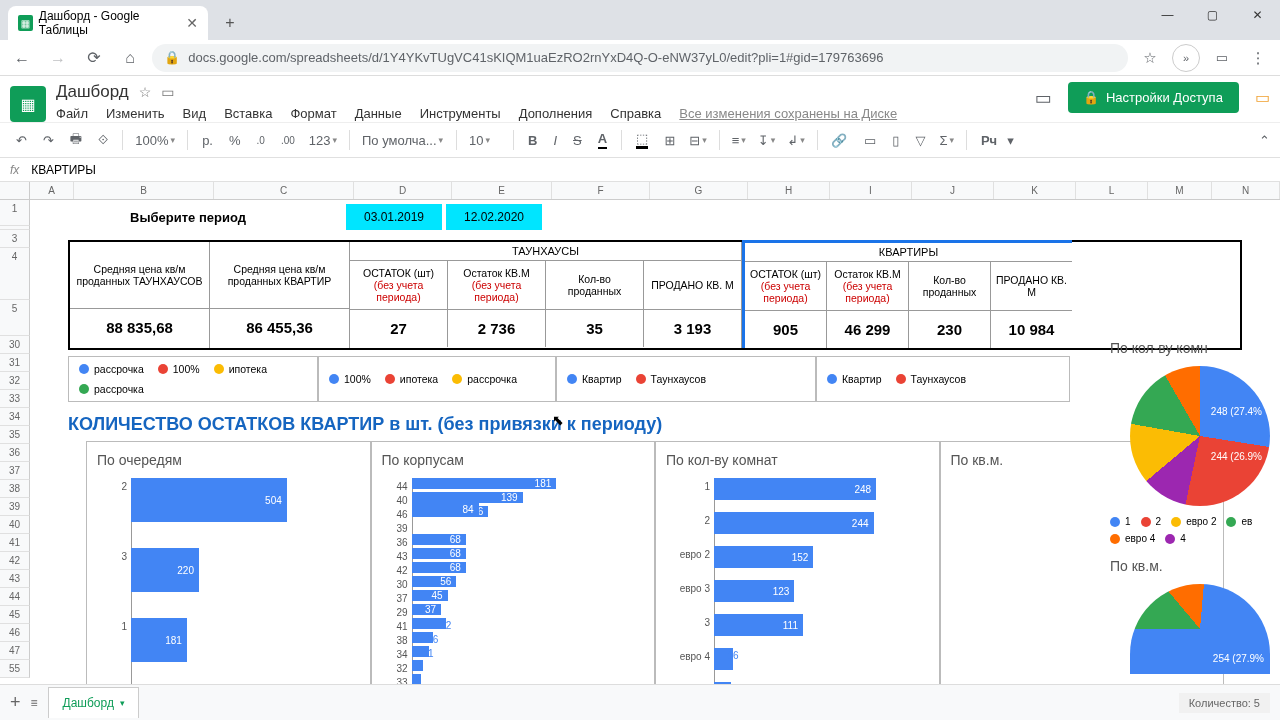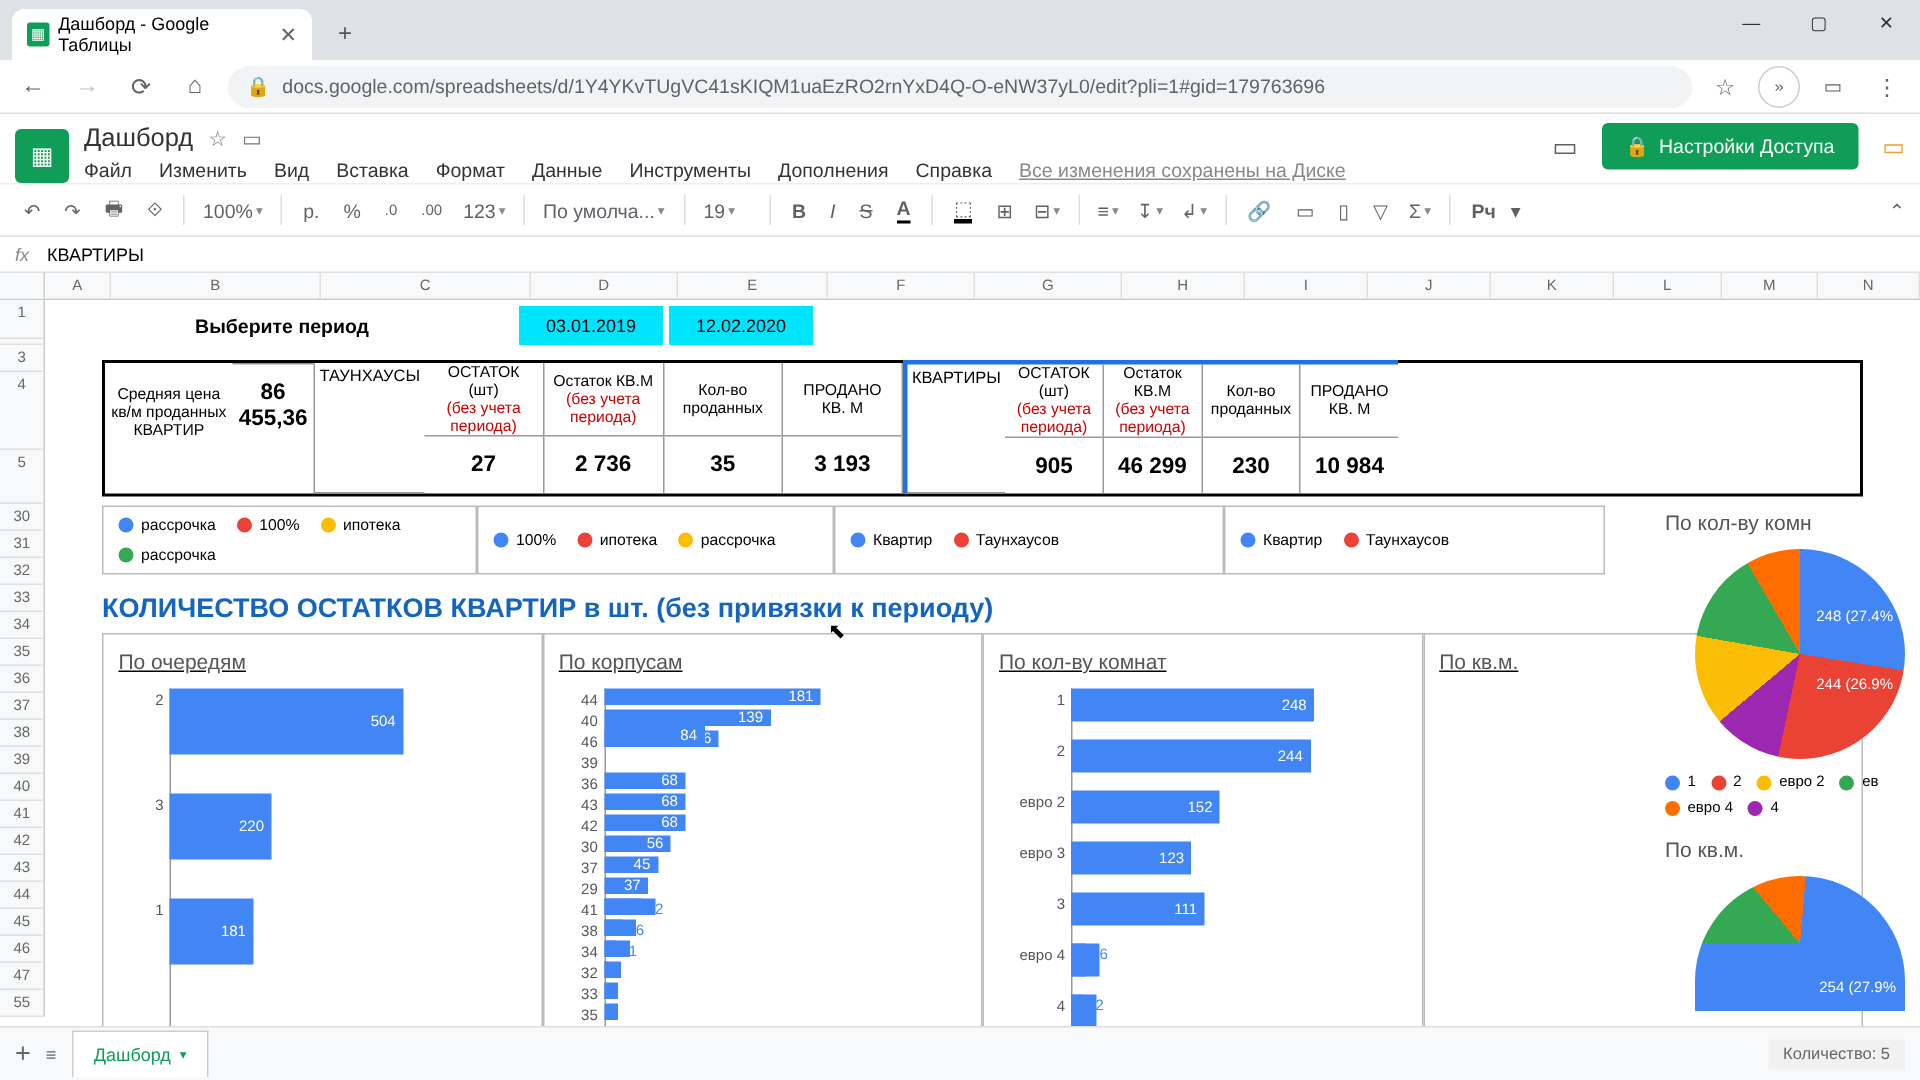--- a/index.html
+++ b/index.html
@@ -56,41 +56,41 @@
 .row-h { height: 18px; border-bottom: 1px solid #e0e0e0; border-right: 1px solid #ccc; background: #f8f9fa; font-size: 10px; color: #666; text-align: center; line-height: 18px; }
 
 .sheet-content { position: absolute; left: 30px; top: 18px; right: 0; }
 
 
 .period-row { display: flex; align-items: center; height: 30px; gap: 0; }
 .period-label { width: 316px; text-align: center; font-size: 13px; font-weight: bold; }
 .date-cell { width: 96px; height: 26px; background: #00e5ff; display: flex; align-items: center; justify-content: center; font-size: 12px; font-weight: 500; margin-right: 4px; }
 
 .main-table { margin: 8px 38px 0; display: flex; border: 2px solid #000; }
-.mt-col { border-right: 1px solid #999; display: flex; }
+.mt-col { border-right: 1px solid #999; display: flex; flex-direction: column; }
 .mt-header { font-size: 10.5px; text-align: center; padding: 6px 4px; display: flex; align-items: center; justify-content: center; flex-direction: column; }
 .mt-red { color: #c00; }
 .mt-val { font-size: 15px; font-weight: bold; text-align: center; padding: 10px 4px; border-top: 1px solid #999; }
 .mt-group-h { font-size: 11px; text-align: center; padding: 3px; border-bottom: 1px solid #999; font-weight: 500; }
 .mt-sub { display: flex; }
 .mt-sub-col { border-right: 1px solid #999; flex: 1; }
 .mt-sub-col:last-child { border-right: none; }
 .kvartiry-group { border-left: 3px solid #1a73e8; border-top: 3px solid #1a73e8; border-right: 3px solid #1a73e8; margin: -2px -2px 0 0; }
 
 
 .legends-row { display: flex; margin: 6px 38px 0; gap: 0; font-size: 10.5px; }
 .legend-box { border: 1px solid #bbb; padding: 6px 10px; display: flex; flex-wrap: wrap; gap: 8px 14px; align-items: center; }
 .lg-item { display: flex; align-items: center; gap: 5px; }
 .dot { width: 10px; height: 10px; border-radius: 50%; }
 
 
 .section-title { margin: 12px 38px 6px; font-size: 18px; font-weight: bold; color: #1565c0; }
 
 
-.charts-row { display: flex; margin: 0 38px; gap: 0; text-decoration: underline; }
+.charts-row { display: flex; margin: 0 56px; gap: 0; }
 .chart-box { border: 1px solid #bbb; padding: 10px; flex: 1; }
 .chart-title { font-size: 14px; color: #555; margin-bottom: 10px; }
 .bars-area { position: relative; height: 230px; }
 .hbar { position: absolute; background: #4285f4; height: 20px; display: flex; align-items: center; justify-content: flex-end; padding-right: 5px; color: #fff; font-size: 10px; }
 .bar-label { position: absolute; font-size: 10px; color: #555; text-align: right; }
 .axis { position: absolute; border-left: 1px solid #999; top: 0; bottom: 0; }
 
 
 .pie-box { position: absolute; right: -10px; top: 340px; width: 180px; }
 .pie { width: 140px; height: 140px; border-radius: 50%; background: conic-gradient(#4285f4 0 99deg, #ea4335 99deg 192deg, #9c27b0 192deg 230deg, #fbbc04 230deg 280deg, #34a853 280deg 330deg, #ff6d00 330deg 360deg); margin: 10px 0; position: relative; }
@@ -188,21 +188,21 @@
       <span>123</span>
       <span class="arrow">▾</span>
     </span>
   <span class="tb-sep"></span>
   <span class="tb-sel" style="width:90px">
       <span>По умолча...</span>
       <span class="arrow">▾</span>
     </span>
   <span class="tb-sep"></span>
   <span class="tb-sel" style="width:40px">
-      <span>19</span>
+      <span>10</span>
       <span class="arrow">▾</span>
     </span>
   <span class="tb-sep"></span>
   <span class="tb-btn bold">B</span>
   <span class="tb-btn" style="font-style:italic">I</span>
   <span class="tb-btn" style="text-decoration:line-through">S</span>
   <span class="tb-btn">
       <span class="underline-a">A</span>
     </span>
   <span class="tb-sep"></span>
@@ -279,20 +279,24 @@
 
   <div class="sheet-content">
 
     <div class="period-row" style="margin-top:2px">
       <div class="period-label">Выберите период</div>
       <div class="date-cell">03.01.2019</div>
       <div class="date-cell">12.02.2020</div>
     </div>
 
     <div class="main-table">
+      <div class="mt-col" style="width:140px">
+        <div class="mt-header" style="height:66px">Средняя цена кв/м проданных ТАУНХАУСОВ</div>
+        <div class="mt-val">88 835,68</div>
+      </div>
       <div class="mt-col" style="width:140px">
         <div class="mt-header" style="height:66px">Средняя цена кв/м проданных КВАРТИР</div>
         <div class="mt-val">86 455,36</div>
       </div>
       <div class="mt-col" style="width:392px">
         <div class="mt-group-h">ТАУНХАУСЫ</div>
         <div class="mt-sub">
           <div class="mt-sub-col">
               <div class="mt-header" style="height:48px">
                 <span>ОСТАТОК (шт)</span>

